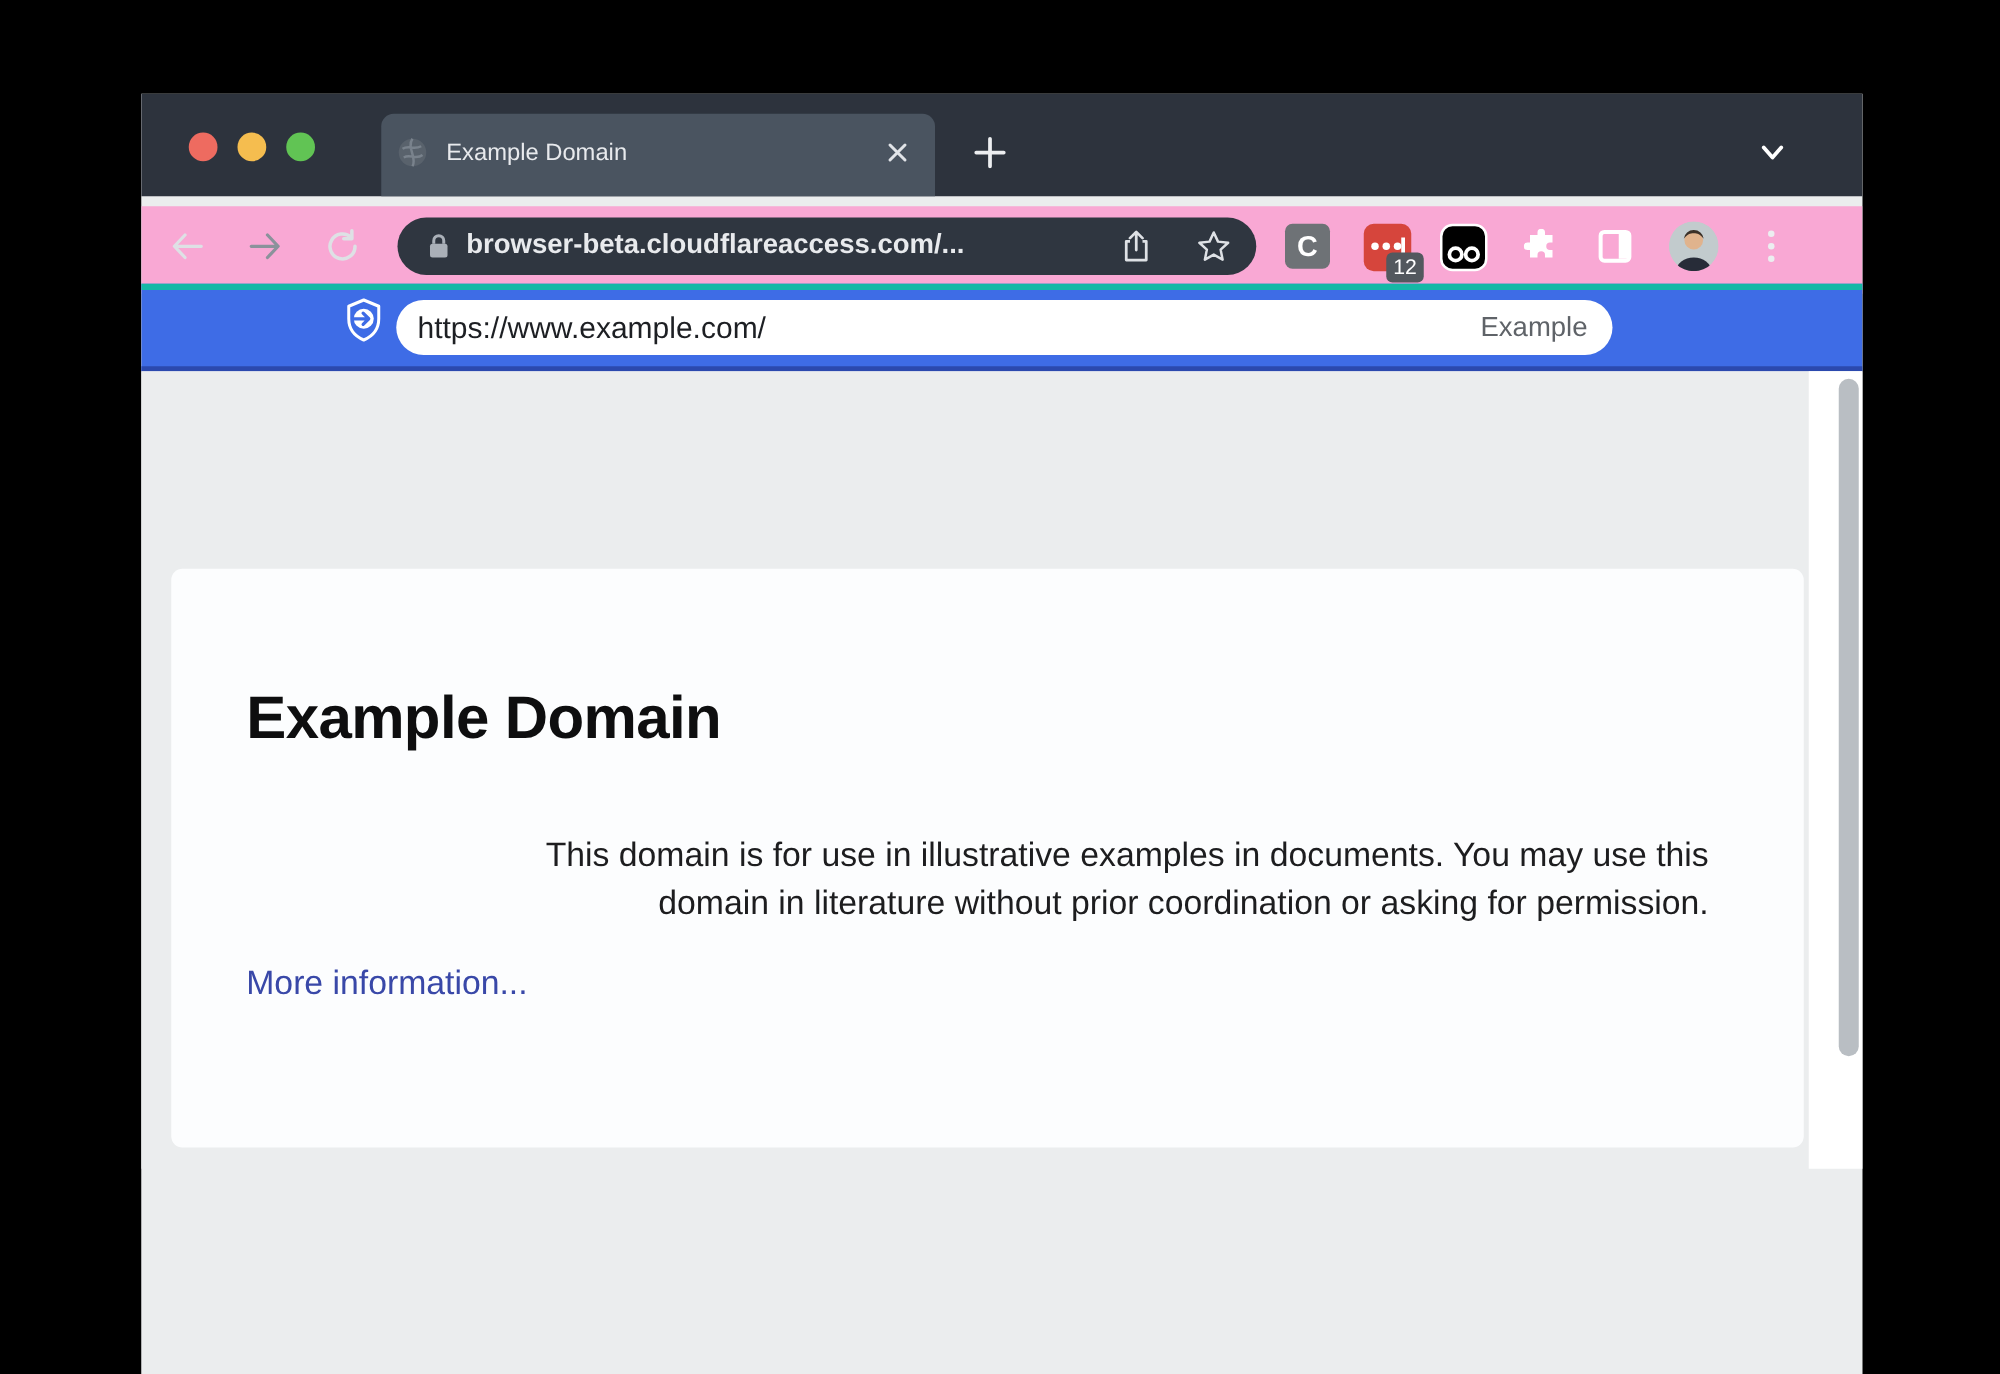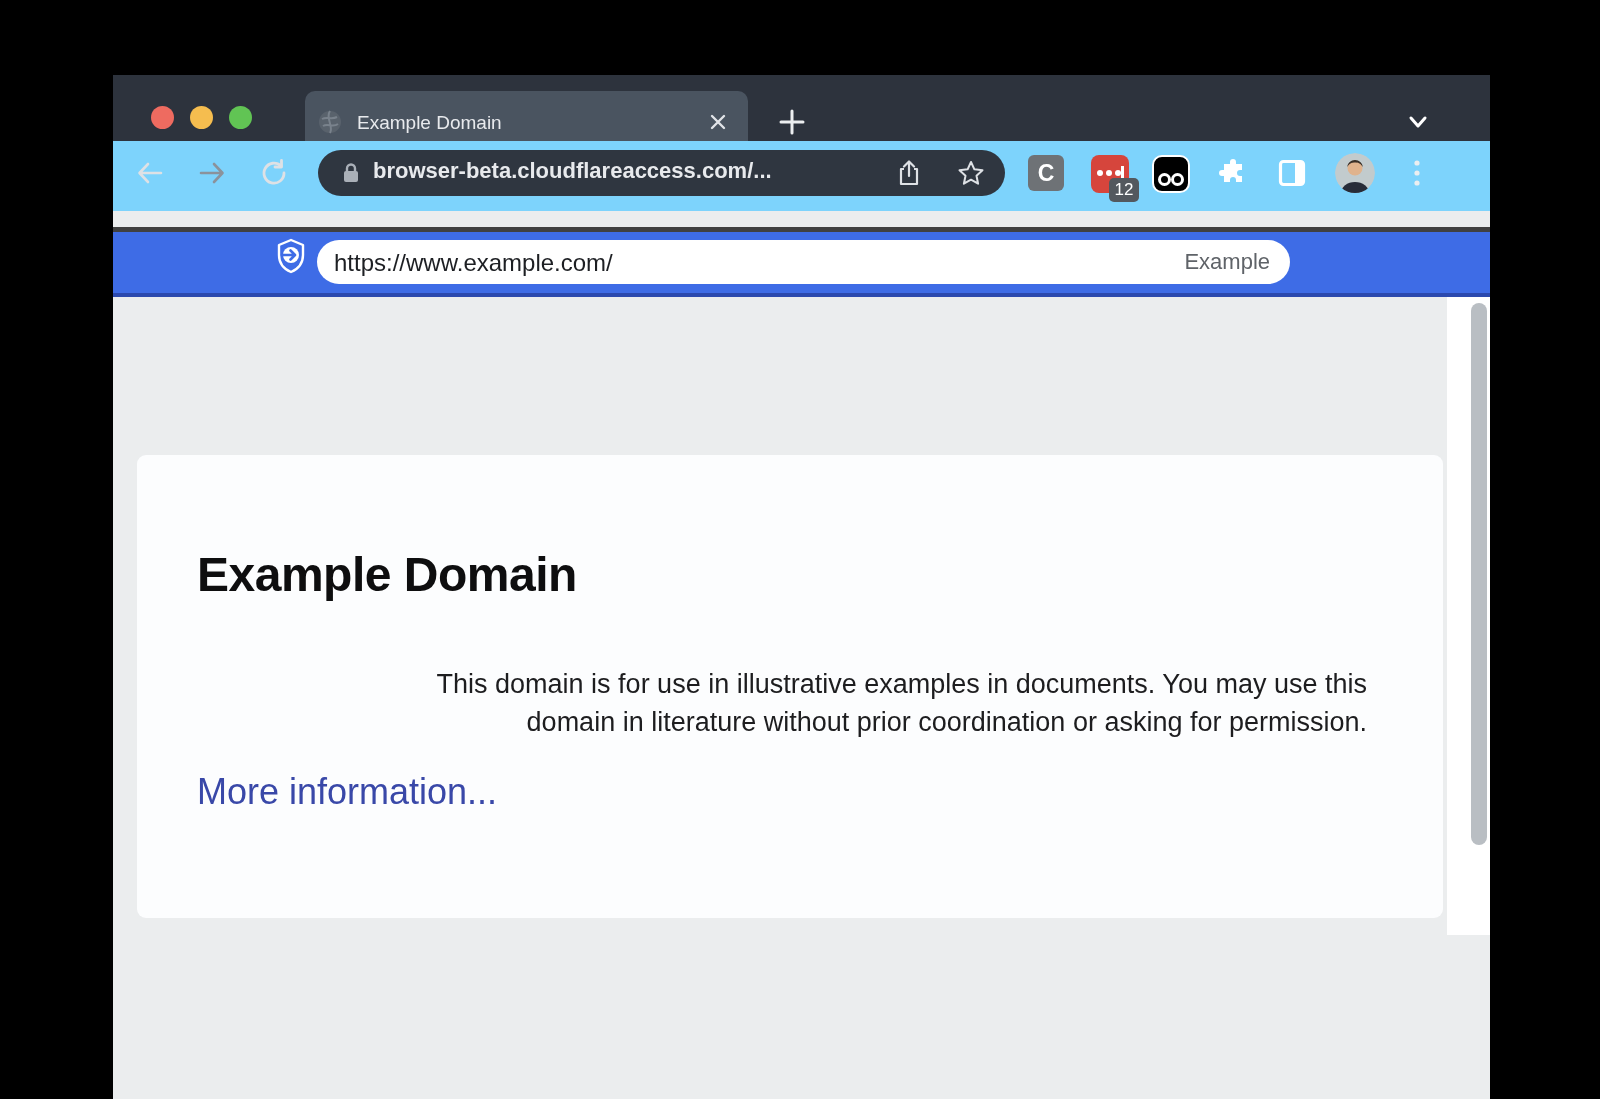--- a/index.html
+++ b/index.html
@@ -18,21 +18,21 @@
   .tab { position:absolute; left:192px; top:16px; width:443px; height:66px;
          background:#4a5460; border-radius:10px 10px 0 0; }
   .tab-favicon { position:absolute; left:13px; top:19px; width:24px; height:24px; }
   .tab-title { position:absolute; left:52px; top:21px; font-size:19px; color:#e8eaed; white-space:nowrap; }
   .tab-close { position:absolute; right:18px; top:19px; width:24px; height:24px; display:flex; align-items:center; justify-content:center; border-radius:50%; }
 
   .newtab-btn { position:absolute; left:666px; top:34px; width:26px; height:26px; }
   .tabsearch-btn { position:absolute; left:1294px; top:36px; width:22px; height:22px; }
 
   
-  .toolbar { position:absolute; left:0; top:66px; width:100%; height:70px; background:#7dd3fc; }
+  .toolbar { position:absolute; left:0; top:90px; width:100%; height:70px; background:#f9a8d4; }
   .nav-btn { position:absolute; top:18px; width:28px; height:28px; }
   .btn-back { left:23px; } .btn-forward { left:85px; } .btn-reload { left:147px; }
 
   .omnibox { position:absolute; left:205px; top:9px; width:687px; height:46px;
              background:#2f3640; border-radius:23px; }
   .lock-icon { position:absolute; left:24px; top:13px; width:18px; height:20px; }
   .omnibox-url { position:absolute; left:55px; top:8px; font-size:22px; font-weight:bold; color:#e8eaed; white-space:nowrap; }
   .share-btn { position:absolute; left:578px; top:10px; width:26px; height:26px; }
   .star-btn  { position:absolute; left:640px; top:10px; width:26px; height:26px; }
 
@@ -48,33 +48,33 @@
   .ext-circles { left:1039px; width:38px; height:38px; background:#000; border:2px solid #fff; border-radius:10px; }
   .ext-circles i { position:absolute; bottom:5px; width:13px; height:13px; border:3px solid #fff; border-radius:50%; }
   .ext-circles .c1 { left:4px; } .ext-circles .c2 { right:4px; }
   .ext-puzzle { left:1106px; width:28px; height:28px; top:18px; }
   .ext-panel  { left:1165px; width:28px; height:28px; top:18px; }
   .avatar { left:1222px; top:12px; width:40px; height:40px; border-radius:50%; overflow:hidden; position:absolute; }
   .menu-btn { left:1295px; top:18px; width:18px; height:28px; position:absolute; }
 
   
   .bluebar { position:absolute; left:0; top:152px; width:100%; height:70px; background:#3e6ce6;
-             border-top:5px solid #404040; border-bottom:4px solid #2b49ae; }
+             border-top:5px solid #14b8a6; border-bottom:4px solid #2b49ae; }
   .shield { position:absolute; left:163px; top:6px; width:30px; height:36px; }
   .remote-pill { position:absolute; left:204px; top:8px; width:973px; height:44px; background:#fff; border-radius:22px; }
   .remote-url { position:absolute; left:17px; top:9px; font-size:24px; color:#1d1f23; white-space:nowrap; }
   .minimize-btn { position:absolute; right:20px; top:9px; font-size:22px; color:#5f6368; background:none; border:none;
                   font-family:"Liberation Sans", sans-serif; cursor:pointer; }
 
   
   .viewport { position:absolute; left:0; top:222px; width:100%; height:638px; background:#ebedee; }
   .card { position:absolute; left:24px; top:158px; width:1306px; height:463px; background:#fcfdfe; border-radius:9px; }
   .page-h1 { position:absolute; left:60px; top:92px; font-size:48px; font-weight:bold; color:#0e0e0f; letter-spacing:-0.5px; }
   .page-p  { position:absolute; left:60px; top:210px; width:1170px; font-size:27px; line-height:38px; color:#1d1d1f; white-space:pre-line;text-align:right; }
-  .page-a  { position:absolute; left:60px; top:316px; font-size:36px; color:#3948a8; text-decoration:none; }
+  .page-a  { position:absolute; left:60px; top:316px; font-size:27px; color:#3948a8; text-decoration:none; }
 
   .scroll-track { position:absolute; right:0; top:0; width:43px; height:638px; background:#ffffff; }
   .scroll-thumb { position:absolute; right:3px; top:6px; width:16px; height:542px; background:#b9bec3; border-radius:8px; }
 
   svg { display:block; }
 </style>
 </head>
 <body>
 
 <div class="window">

